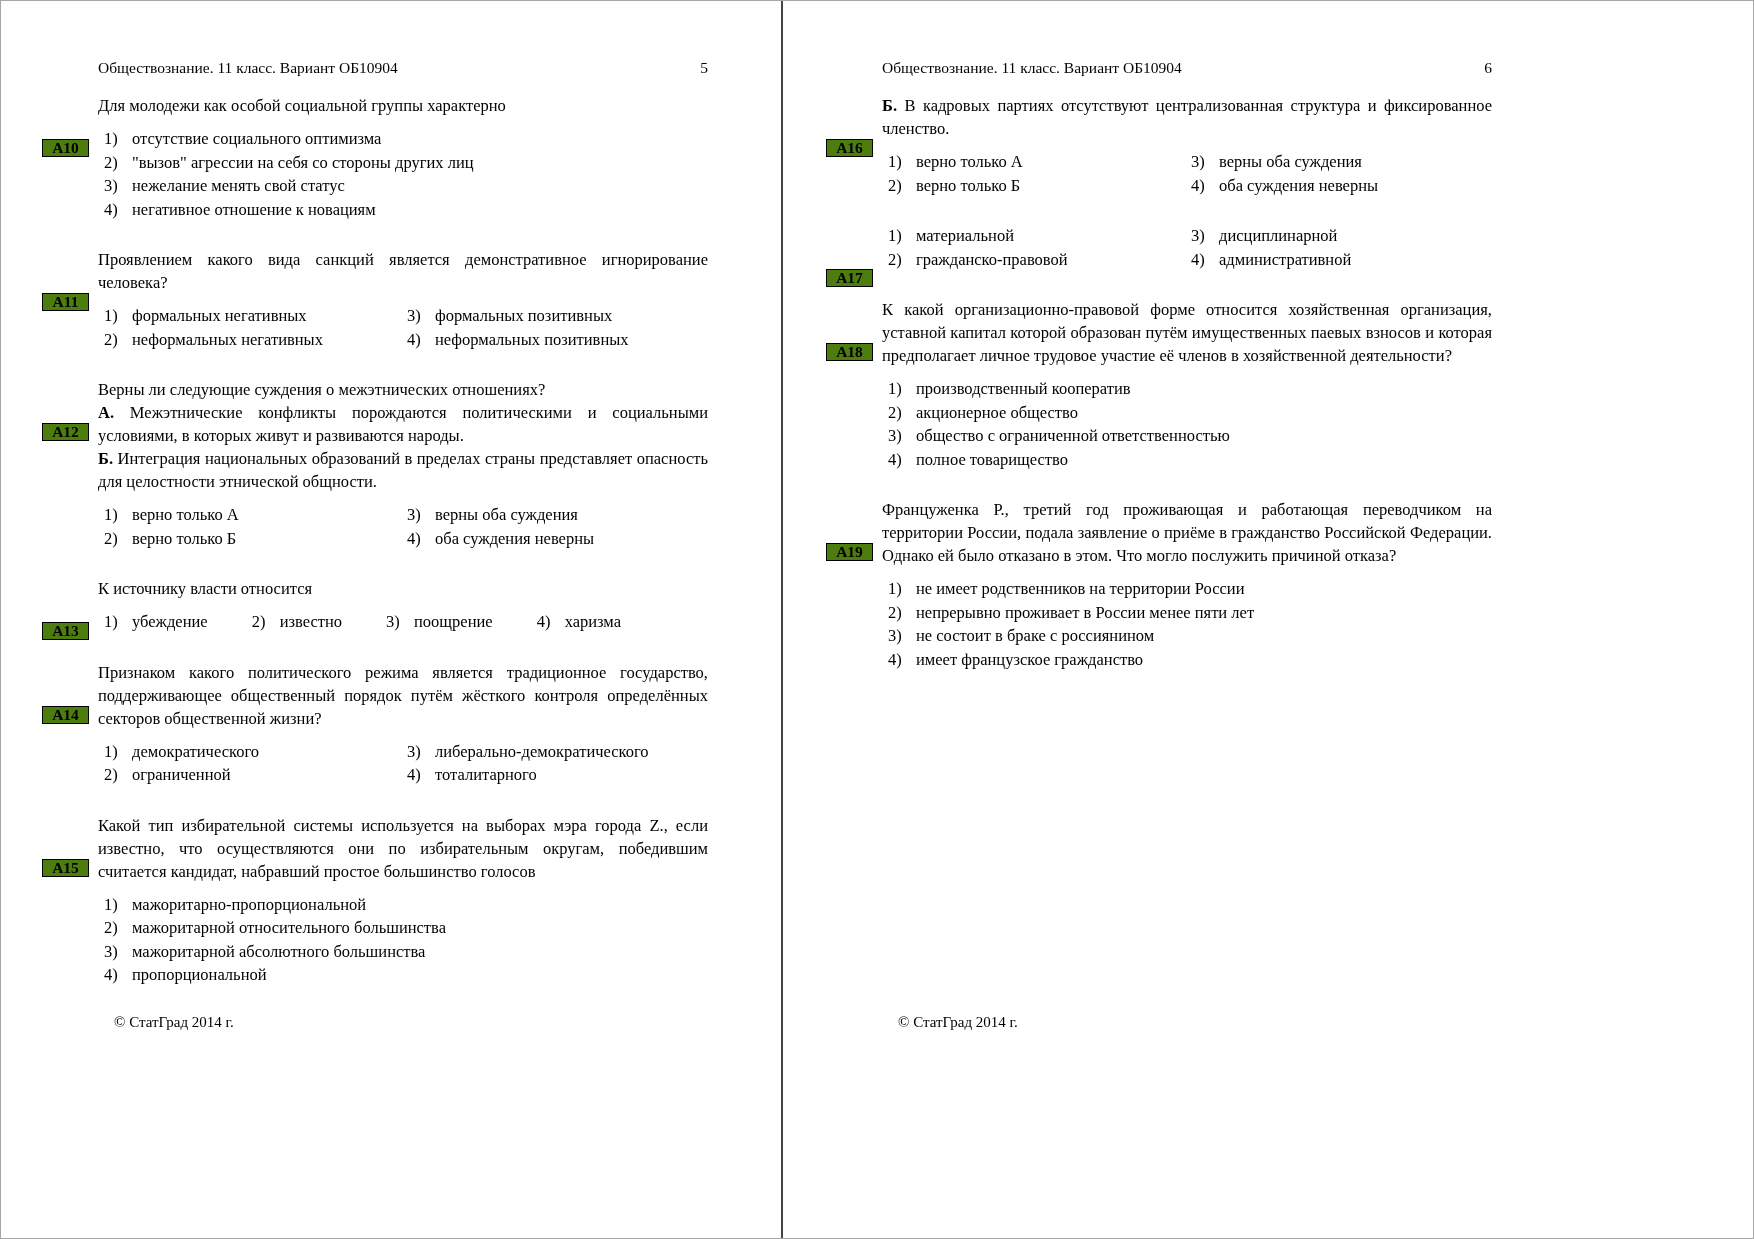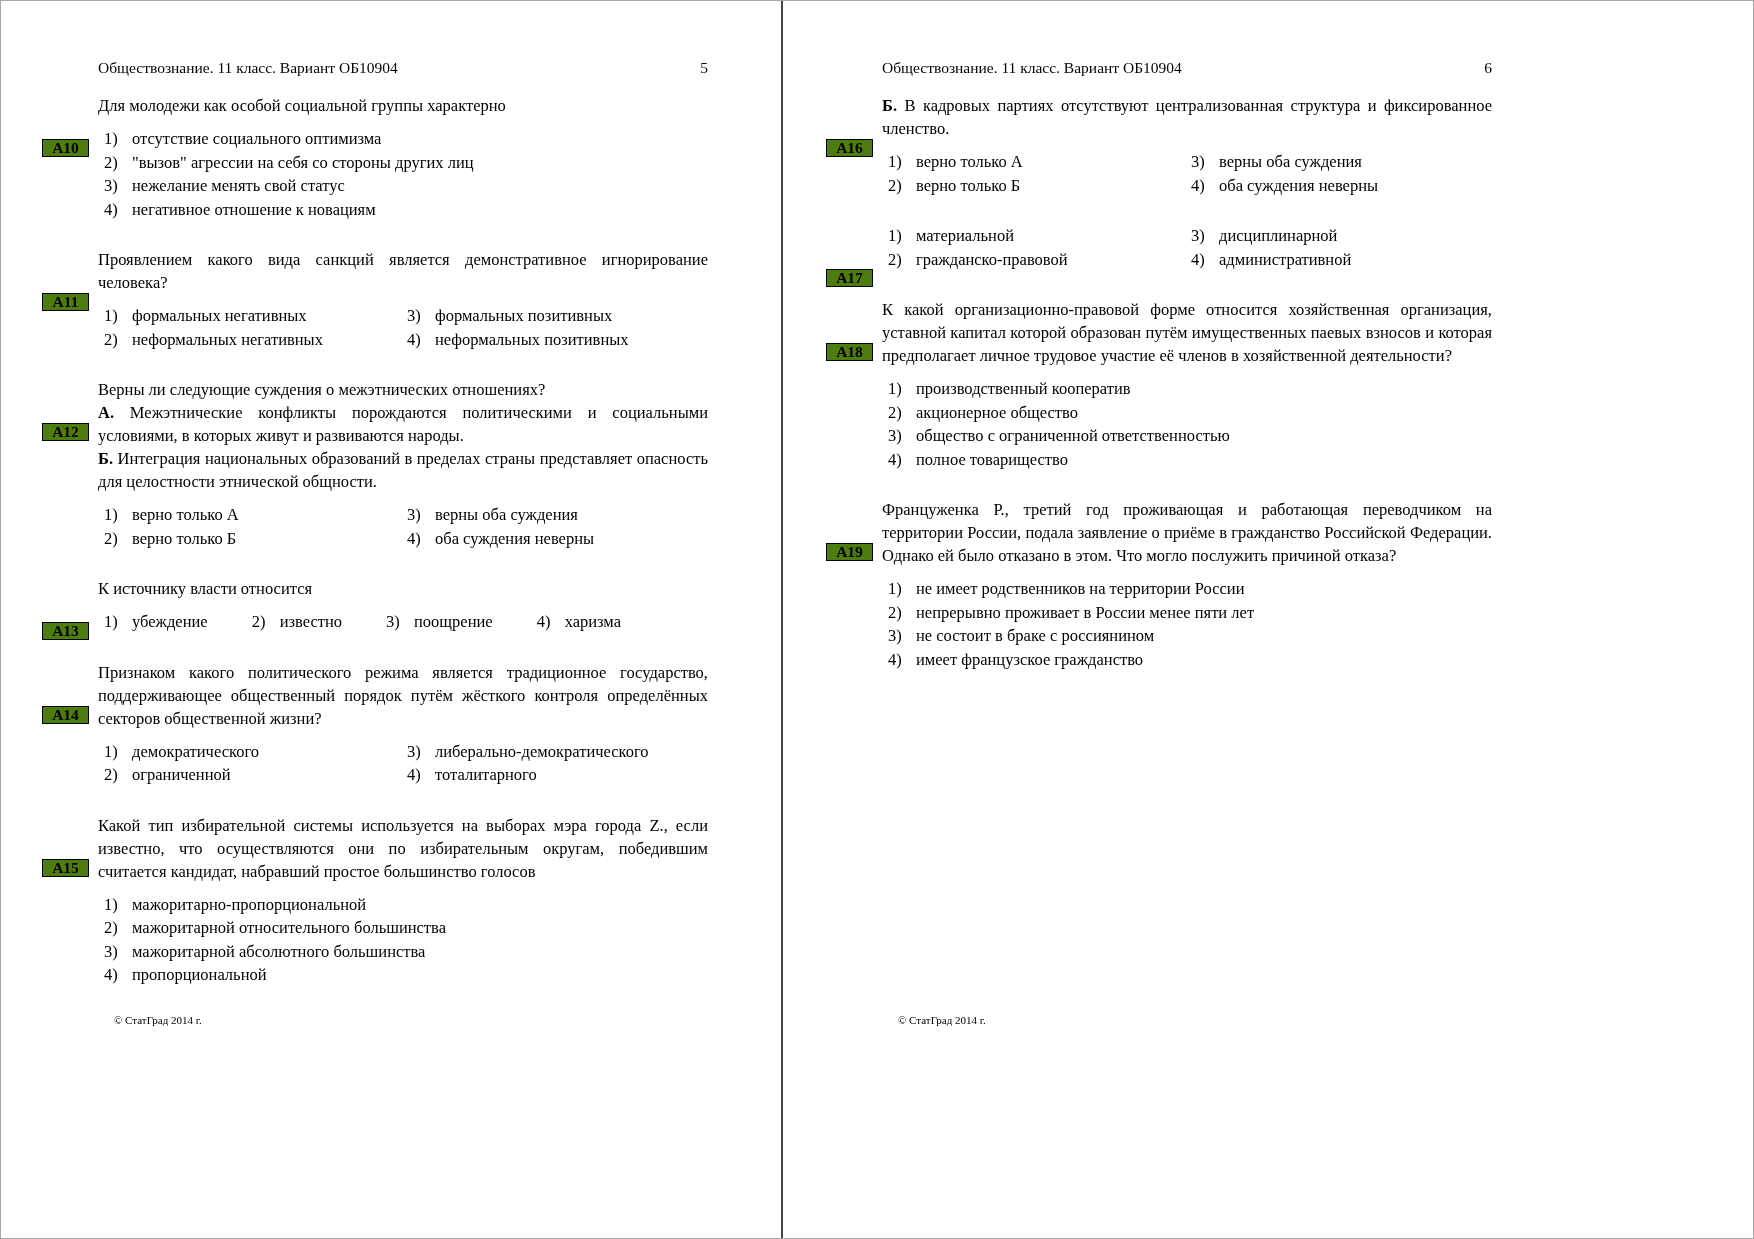--- a/index.html
+++ b/index.html
@@ -91,21 +91,21 @@
     grid-template-columns: 303px 1fr;
     grid-template-rows: repeat(2, auto);
     grid-auto-flow: column;
   }
 
   .layout-row { display: flex; gap: 38px; }
 
   .page-footer {
     position: absolute;
     top: 1013px;
-    font-size: 11px;
+    font-size: 15px;
   }
   .page--left  .page-footer { left: 113px; }
   .page--right .page-footer { left: 115px; }
 </style>
 </head>
 <body>
 
 <div class="spread">
 
   <div class="page page--left">

